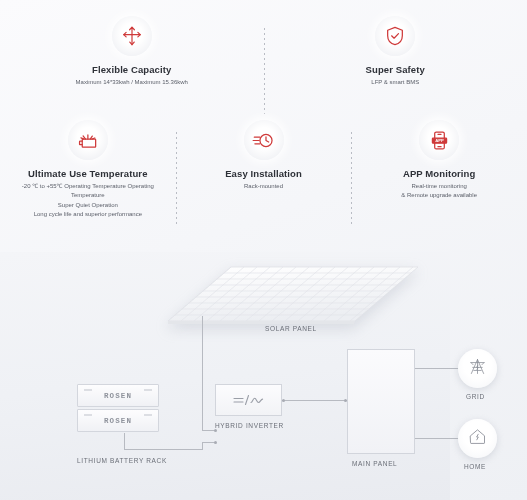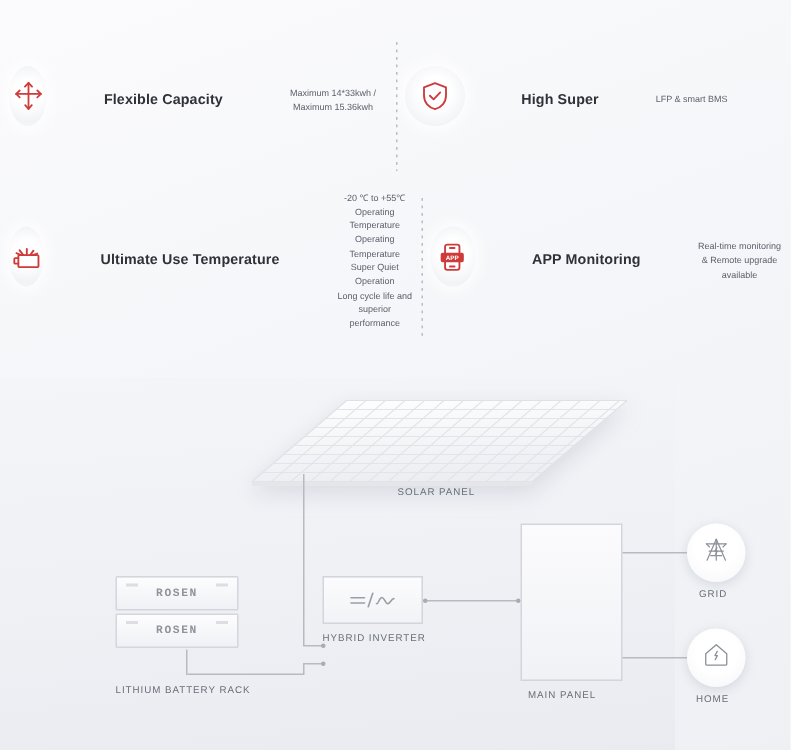--- a/index.html
+++ b/index.html
@@ -25,25 +25,24 @@
   .feat-row {
     display: flex;
     width: 100%;
     height: 104px;
     position: relative;
   }
   .feat-row.row2 { height: 110px; }
   .feat-cell {
     flex: 1 1 33.333%;
     display: flex;
-    flex-direction: row;
+    flex-direction: column;
     align-items: center;
     position: relative;
     padding: 0 6px;
-    gap: 38px;
   }
   .feat-cell + .feat-cell::before {
     content: "";
     position: absolute;
     left: 0; top: 12px; bottom: 6px;
     width: 1px;
     background-image: linear-gradient(to bottom,#b9bcc4 0 2px, transparent 2px 5px);
     background-size: 1px 5px;
   }
   .icon-circle {
@@ -189,21 +188,21 @@
       </div>
 
 
       <div class="feat-cell">
         <div class="icon-circle">
           <svg width="22" height="22" viewBox="0 0 24 24" fill="none" stroke="#cf3a3a" stroke-width="1.35" stroke-linecap="round" stroke-linejoin="round">
             <path d="M12 2.6l8 3.1v6c0 5-3.4 8.6-8 9.8-4.6-1.2-8-4.8-8-9.8v-6z"></path>
             <polyline points="8.3,11.8 11,14.4 15.8,9.4"></polyline>
           </svg>
         </div>
-        <div class="feat-title">High Super</div>
+        <div class="feat-title">Super Safety</div>
         <div class="feat-desc">LFP &amp; smart BMS</div>
       </div>
 
     </div>
 
     <div class="feat-row row2">
 
       <div class="feat-cell">
         <div class="icon-circle">
           <svg width="23" height="23" viewBox="0 0 24 24" fill="none" stroke="#cf3a3a" stroke-width="1.3" stroke-linecap="round" stroke-linejoin="round">
@@ -217,20 +216,33 @@
           </svg>
         </div>
         <div class="feat-title">Ultimate Use Temperature</div>
         <div class="feat-desc">
           <div>-20 ℃ to +55℃ Operating Temperature Operating Temperature</div>
           <div>Super Quiet Operation</div>
           <div>Long cycle life and superior performance</div>
         </div>
       </div>
 
+      <div class="feat-cell">
+        <div class="icon-circle">
+          <svg width="23" height="23" viewBox="0 0 24 24" fill="none" stroke="#cf3a3a" stroke-width="1.3" stroke-linecap="round" stroke-linejoin="round">
+            <circle cx="14.6" cy="12" r="6.3"></circle>
+            <polyline points="14.6,8.3 14.6,12 17.4,13.6"></polyline>
+            <line x1="2.4" y1="8.6" x2="8.2" y2="8.6"></line>
+            <line x1="1.2" y1="12" x2="7.4" y2="12"></line>
+            <line x1="3.0" y1="15.4" x2="8.2" y2="15.4"></line>
+          </svg>
+        </div>
+        <div class="feat-title">Easy Installation</div>
+        <div class="feat-desc">Rack-mounted</div>
+      </div>
 
       <div class="feat-cell">
         <div class="icon-circle">
           <svg width="23" height="23" viewBox="0 0 24 24" fill="none" stroke="#cf3a3a" stroke-width="1.3" stroke-linecap="round" stroke-linejoin="round">
             <rect x="7" y="3.2" width="10" height="17.6" rx="1.6"></rect>
             <rect x="4.6" y="9.6" width="14.8" height="5.2" rx="0.7" fill="#cf3a3a" stroke="#cf3a3a"></rect>
             <text x="12" y="13.9" font-family="Liberation Sans, sans-serif" font-size="4.4" font-weight="bold" fill="#ffffff" stroke="none" text-anchor="middle">APP</text>
             <line x1="10.4" y1="5.6" x2="13.6" y2="5.6"></line>
             <line x1="10.4" y1="18.4" x2="13.6" y2="18.4"></line>
           </svg>

